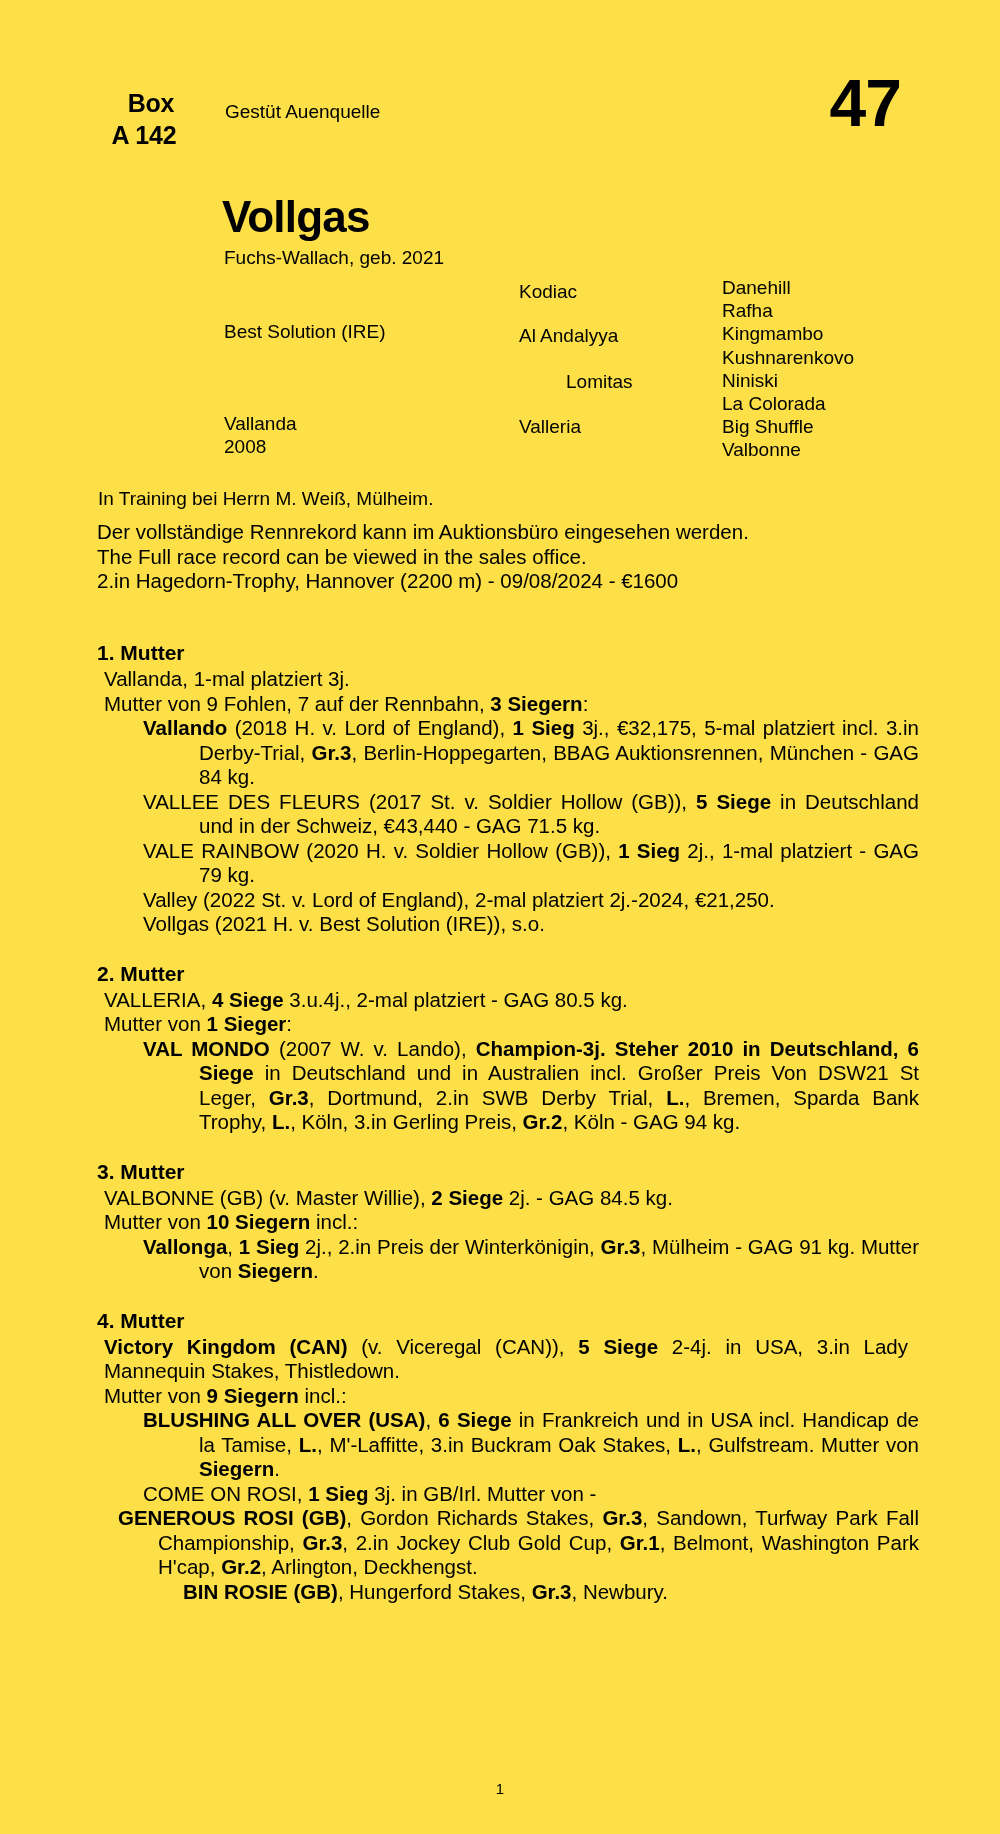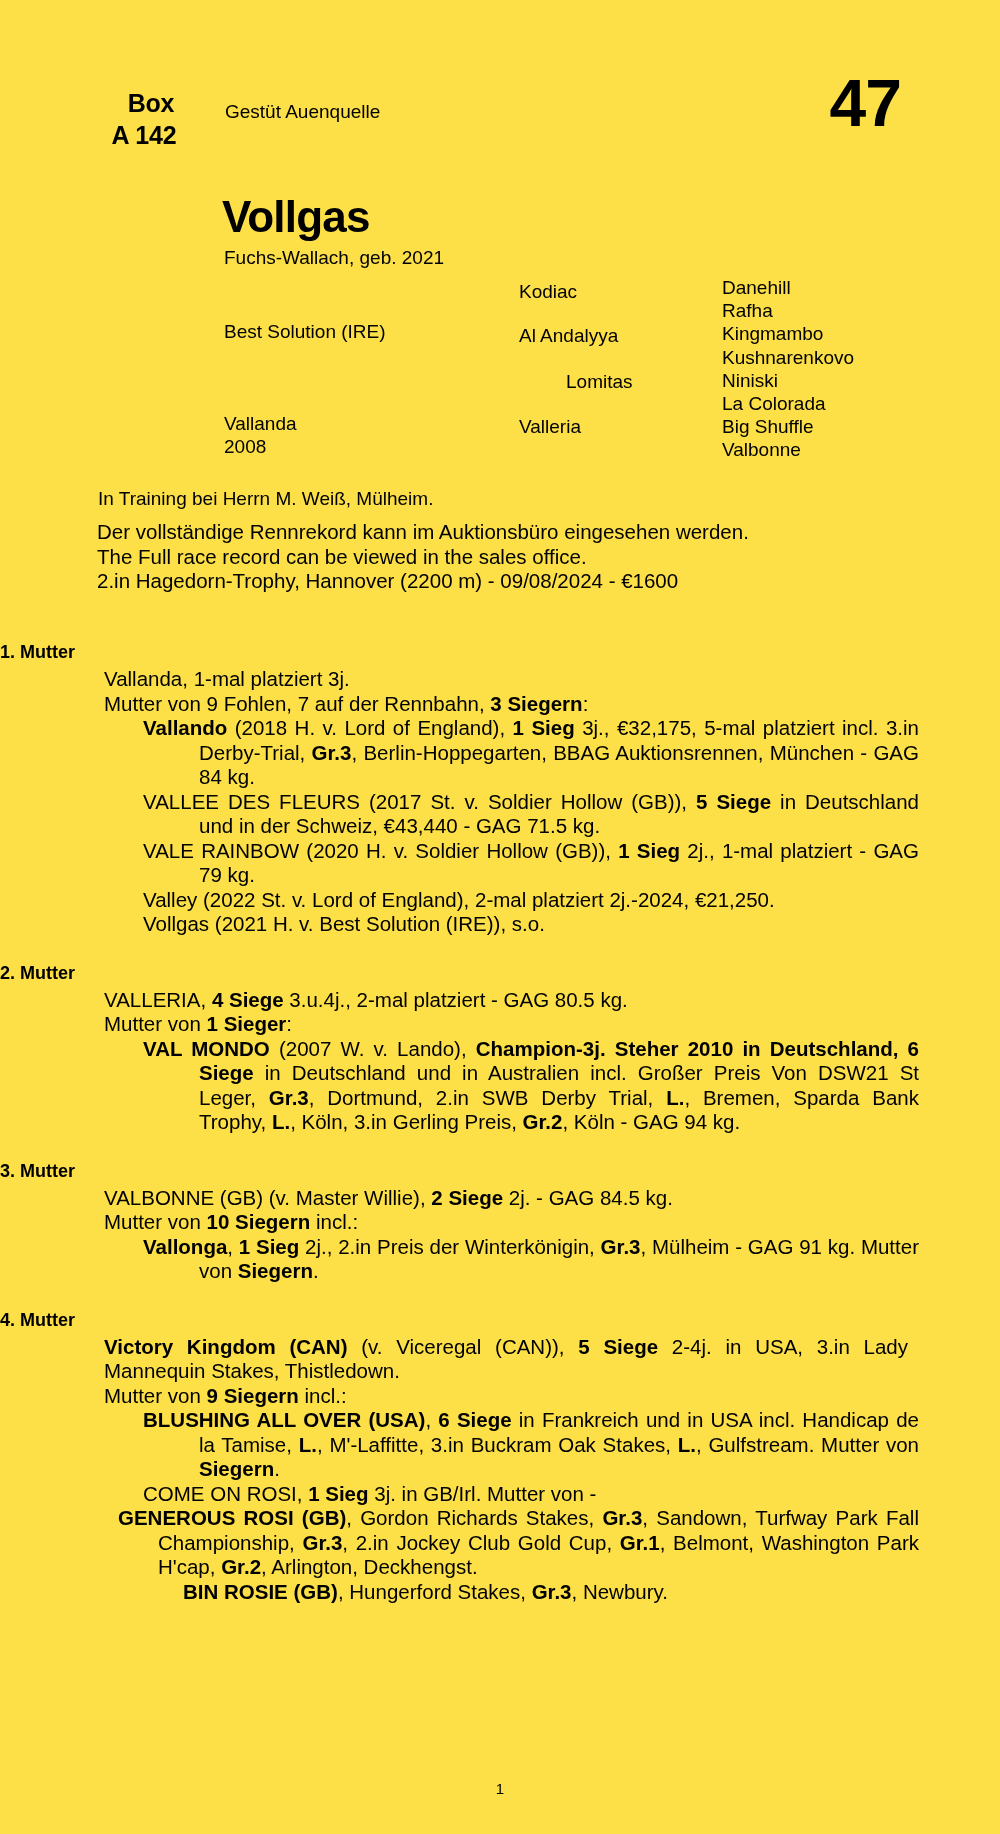--- a/index.html
+++ b/index.html
@@ -141,21 +141,22 @@
     position: absolute;
     left: 0;
     top: 640px;
     width: 1000px;
     font-size: 20.5px;
     line-height: 24.5px;
   }
   .section { margin-bottom: 24px; }
   .sec-head {
     font-weight: bold;
-    font-size: 18px;
+    font-size: 21px;
+    margin-left: 97px;
     line-height: 25px;
     padding-bottom: 2px;
   }
   .lvl1 {
     margin-left: 104px;
     text-indent: 0;
     padding-right: 92px;
     line-height: 24.5px;
   }
   .lvl2 {

